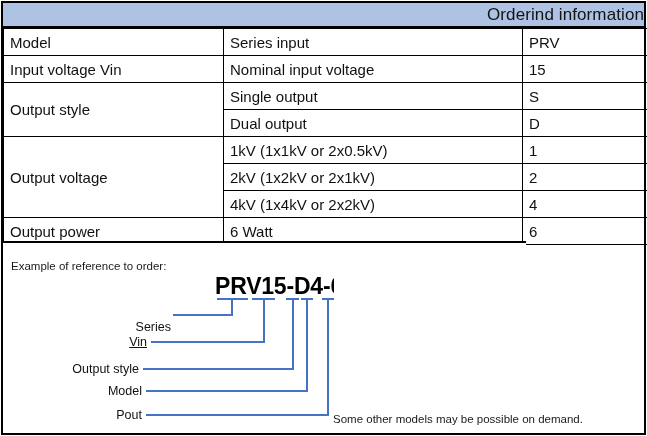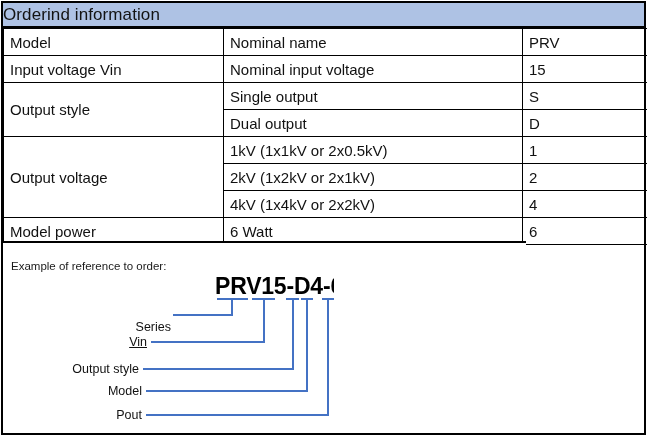--- a/index.html
+++ b/index.html
@@ -36,21 +36,21 @@
     position: absolute;
     left: 3px;
     top: 3px;
     width: 641px;
     height: 25px;
     box-sizing: border-box;
     background: #aec2e4;
     border-bottom: 2px solid #000000;
     display: flex;
     align-items: center;
-    justify-content: flex-start;
+    justify-content: flex-end;
   }
   .title-band .title-text {
     font-size: 17px;
     line-height: 1;
     color: #131313;
     letter-spacing: 0.1px;
   }
 
   
   .spec-table {
@@ -156,21 +156,21 @@
   <div class="frame"></div>
 
   <div class="title-band">
     <span class="title-text">Orderind information</span>
   </div>
 
   <table class="spec-table">
     <tbody>
       <tr>
         <td class="col-a">Model</td>
-        <td class="col-b">Nominal name</td>
+        <td class="col-b">Series input</td>
         <td class="col-c">PRV</td>
       </tr>
       <tr>
         <td class="col-a">Input voltage Vin</td>
         <td class="col-b">Nominal input voltage</td>
         <td class="col-c">15</td>
       </tr>
       <tr>
         <td class="col-a" rowspan="2">Output style</td>
         <td class="col-b">Single output</td>
@@ -187,21 +187,21 @@
       </tr>
       <tr>
         <td class="col-b">2kV (1x2kV or 2x1kV)</td>
         <td class="col-c">2</td>
       </tr>
       <tr>
         <td class="col-b">4kV (1x4kV or 2x2kV)</td>
         <td class="col-c">4</td>
       </tr>
       <tr>
-        <td class="col-a">Model power</td>
+        <td class="col-a">Output power</td>
         <td class="col-b">6 Watt</td>
         <td class="col-c">6</td>
       </tr>
     </tbody>
   </table>
 
   <div class="example-region">
 
     <span class="example-caption">Example of reference to order:</span>
 
@@ -229,15 +229,16 @@
         <polyline points="325,56 325,172 143,172"></polyline>
       </g>
     </svg>
 
     <span class="lead-label" style="left:118px; top:78px; width:50px;">Series</span>
     <span class="lead-label" style="left:98px; top:93px; width:46px;text-decoration:underline;">Vin</span>
     <span class="lead-label" style="left:52px; top:120px; width:84px;">Output style</span>
     <span class="lead-label" style="left:86px; top:142px; width:53px;">Model</span>
     <span class="lead-label" style="left:86px; top:166px; width:53px;">Pout</span>
 
+    <span class="footnote">Some other models may be possible on demand.</span>
   </div>
 
 </div>
 
 </body></html>

